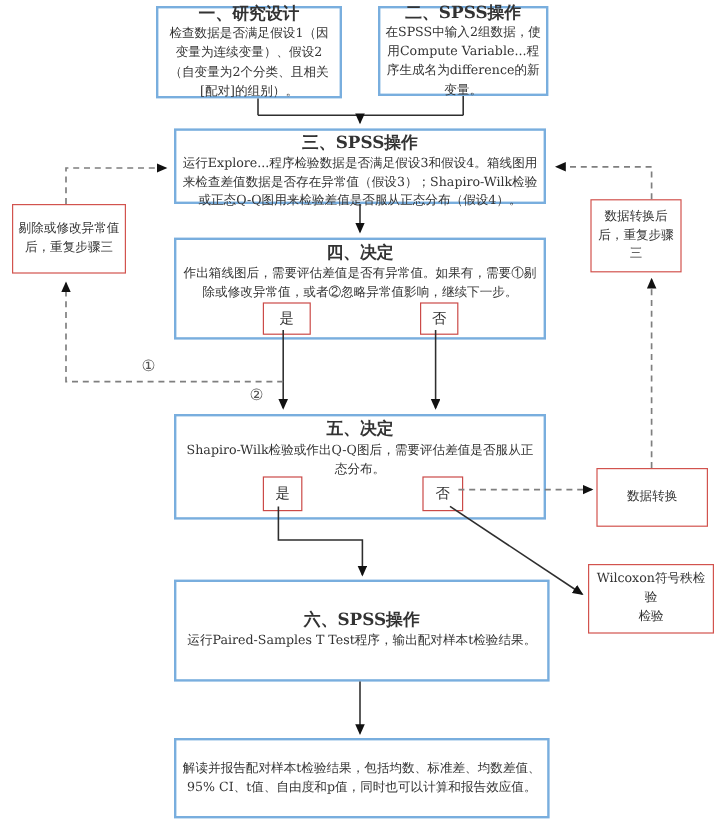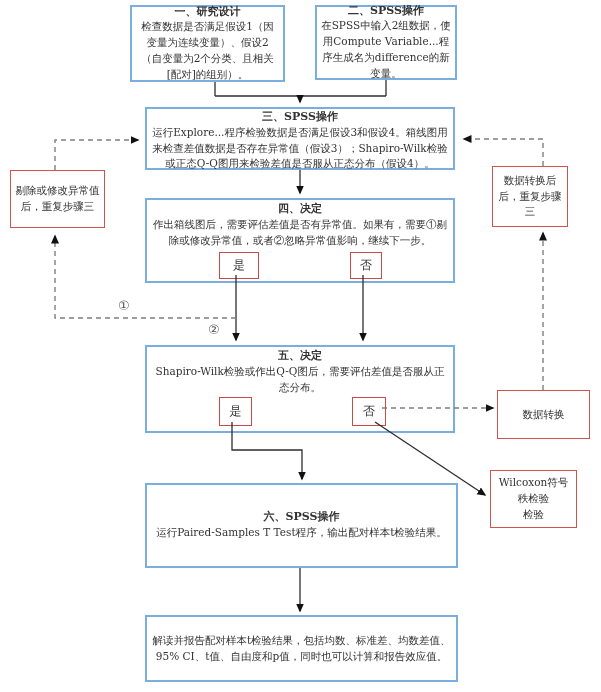--- a/index.html
+++ b/index.html
@@ -8,37 +8,37 @@
     font-family:"DejaVu Serif","Liberation Serif",serif;
     color:#333;overflow:hidden;
   }
   .box{
     position:absolute;background:#fff;box-sizing:border-box;
     display:flex;flex-direction:column;align-items:center;
     text-align:center;z-index:2;
   }
   .blue{border:2px solid #79aede;}
   .red{border:1.6px solid #d2534e;}
-  .title{font-weight:bold;font-size:11px;line-height:1.35;width:100%;}
+  .title{font-weight:bold;font-size:14px;line-height:1.35;width:100%;}
   .body{font-size:10.5px;line-height:1.5;width:100%;}
   .prewrap{white-space:pre-line;}
   .vcenter{justify-content:center;}
 
   
   .b-step1{left:130px;top:5px;width:155px;height:77px;padding:3px 5px;justify-content:center;}
   .b-step2{left:315px;top:5px;width:142px;height:75px;padding:3px 4px;justify-content:center;}
   .b-step3{left:145px;top:107px;width:310px;height:63px;padding:1px 4px;}
   .b-step4{left:145px;top:198px;width:310px;height:85px;padding:2px 4px;}
   .b-step5{left:145px;top:345px;width:310px;height:88px;padding:2px 4px;}
   .b-step6{left:145px;top:483px;width:313px;height:85px;padding:2px 4px;}
   .b-step7{left:145px;top:615px;width:313px;height:67px;padding:2px 4px;}
   .b-rep-out{left:10px;top:170px;width:95px;height:58px;padding:2px 4px;}
   .b-rep-tr{left:492px;top:166px;width:76px;height:61px;padding:2px 4px;}
   .b-transform{left:497px;top:390px;width:93px;height:49px;padding:2px 4px;}
-  .b-wilcoxon{left:490px;top:470px;width:87px;height:58px;padding:2px 3px;}
+  .b-wilcoxon{left:490px;top:470px;width:105px;height:58px;padding:2px 3px;}
 
   .yn{
     position:absolute;border:1.4px solid #cb4a48;background:#fff;
     font-size:12px;display:flex;align-items:center;justify-content:center;
     z-index:3;color:#333;
   }
   .yes4{left:72px;top:52px;width:38px;height:25px;}
   .no4{left:203px;top:52px;width:30px;height:25px;}
   .yes5{left:72px;top:50px;width:31px;height:27px;}
   .no5{left:205px;top:50px;width:32px;height:27px;}

